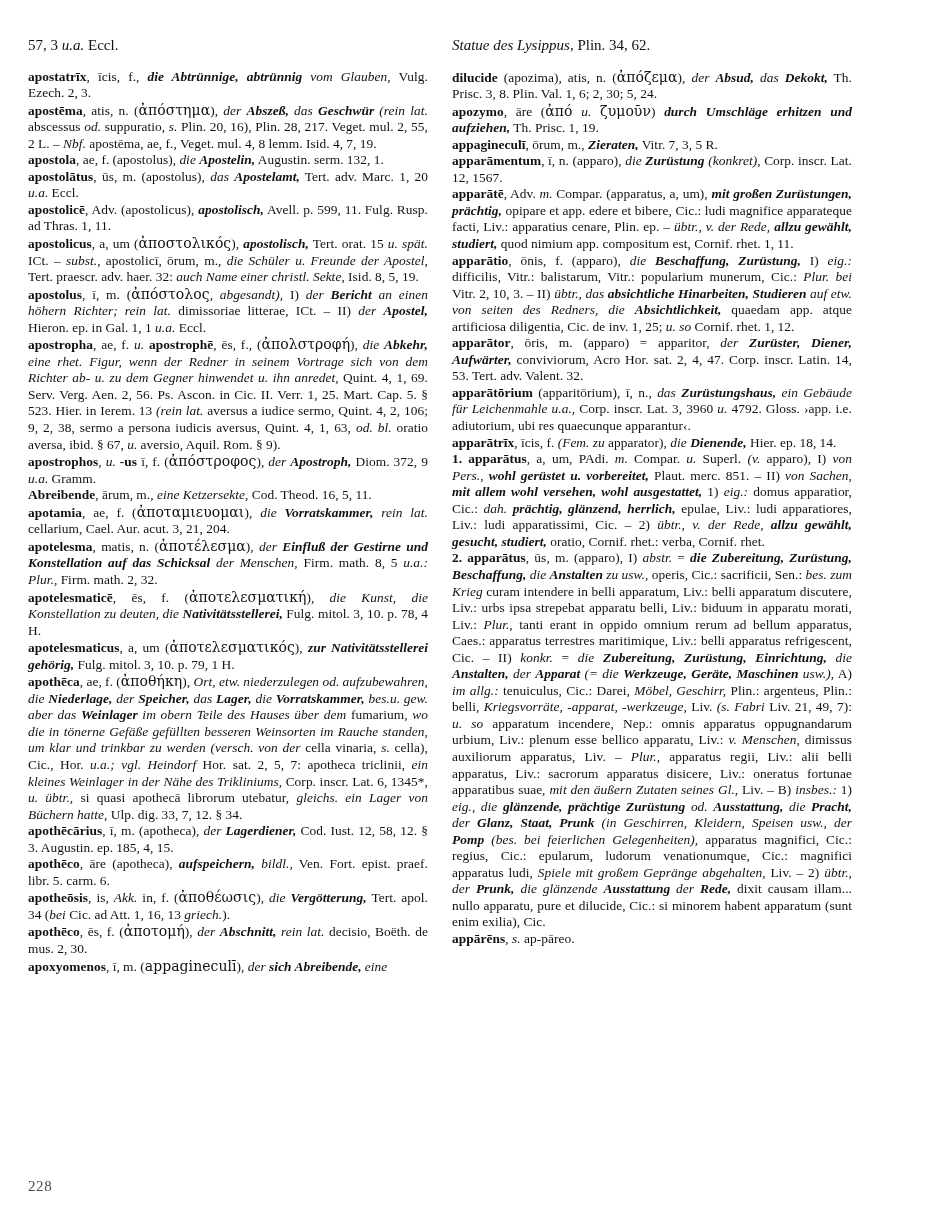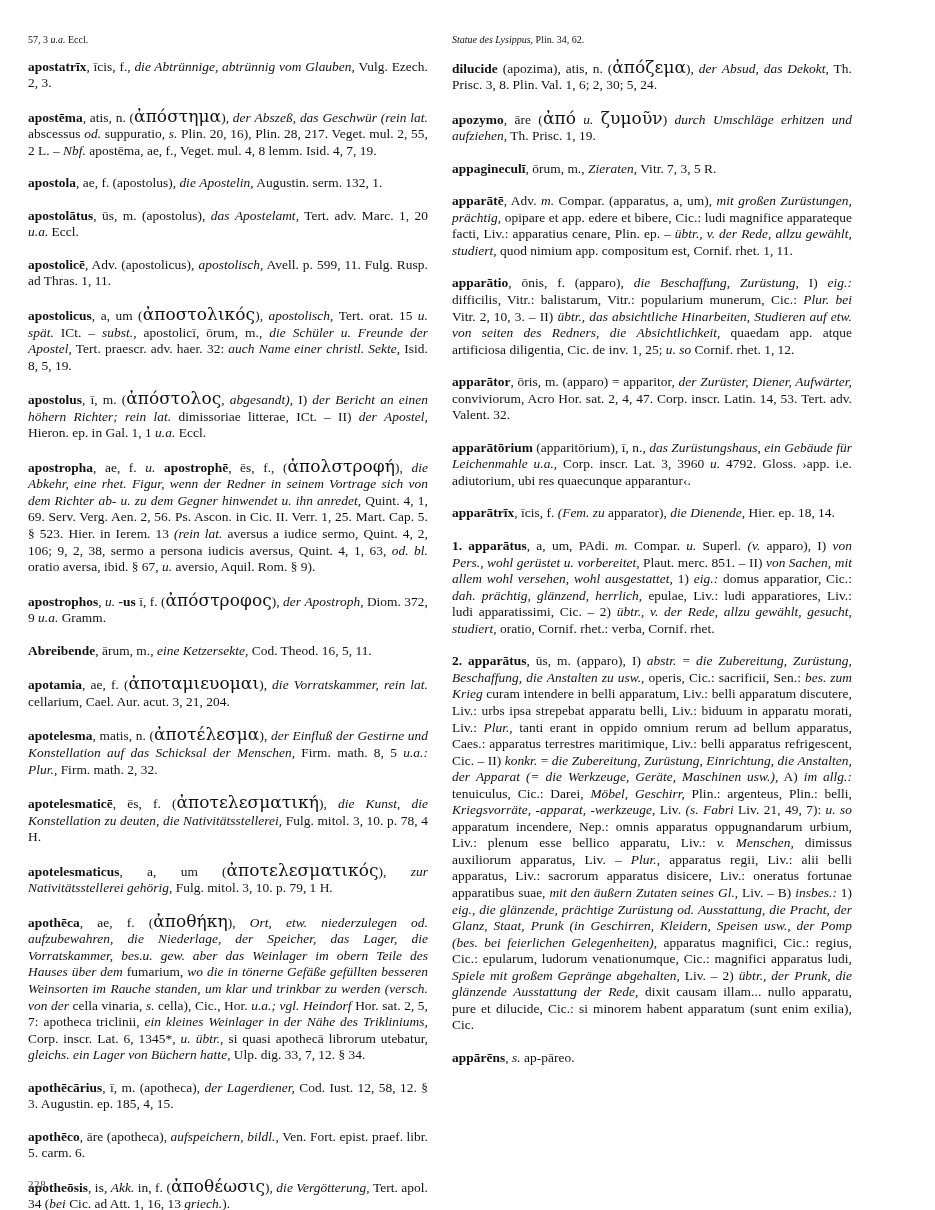--- a/index.html
+++ b/index.html
@@ -41,48 +41,48 @@
     text-align: justify;
     text-justify: inter-word;
     margin: 0 0 0 0;
     padding: 0;
     word-spacing: -0.1px;
     letter-spacing: 0.05px;
     -webkit-hyphens: none;
     hyphens: none;
   }
   
-  .entry + .entry { margin-top: 16px; }
+  .entry + .entry { margin-top: 0; }
 
   b, .hw {
     font-weight: bold;
   }
   i, .it {
     font-style: italic;
   }
   .bi {
-    font-weight: normal;
+    font-weight: bold;
     font-style: italic;
   }
   .gk {
     font-family: "DejaVu Serif", serif;
     font-style: normal;
-    font-size: 17px;
+    font-size: 14px;
   }
   .pageno {
     position: absolute;
     left: 28px;
     top: 1178px;
-    font-size: 11px;
+    font-size: 15px;
     color: #4b4b4b;
     font-family: "Liberation Serif", serif;
     letter-spacing: 0.6px;
   }
   .frag {
-    font-size: 10px;
+    font-size: 15px;
     line-height: 16.55px;
     text-align: justify;
   }
 </style>
 </head>
 <body>
 
 <div class="page">
 
   <div class="columns">
@@ -112,20 +112,21 @@
           <p class="entry"><b>apoxyomenos</b>, ī, m. (<span class="gk">appagineculī</span>), <i>der</i> <span class="bi">sich Abreibende,</span> <i>eine</i></p>
         </div>
     </div>
 
     <div class="col">
       <p class="frag"><i>Statue des Lysippus,</i> Plin. 34, 62.</p>
       <div>
           <p class="entry"><b>dilucide</b> (apozima), atis, n. (<span class="gk">ἀπόζεμα</span>), <i>der</i> <span class="bi">Absud,</span> <i>das</i> <span class="bi">Dekokt,</span> Th. Prisc. 3, 8. Plin. Val. 1, 6; 2, 30; 5, 24.</p>
           <p class="entry"><b>apozymo</b>, āre (<span class="gk">ἀπό</span> <i>u.</i> <span class="gk">ζυμοῦν</span>) <span class="bi">durch Umschläge erhitzen und aufziehen,</span> Th. Prisc. 1, 19.</p>
           <p class="entry"><b>appagineculī</b>, ōrum, m., <span class="bi">Zieraten,</span> Vitr. 7, 3, 5 R.</p>
+          <p class="entry"><b>apparāmentum</b>, ī, n. (apparo), <i>die</i> <span class="bi">Zurüstung</span> <i>(konkret),</i> Corp. inscr. Lat. 12, 1567.</p>
           <p class="entry"><b>apparātē</b>, Adv. <i>m.</i> Compar. (apparatus, a, um), <span class="bi">mit großen Zurüstungen, prächtig,</span> opipare et app. edere et bibere, Cic.: ludi magnifice apparateque facti, Liv.: apparatius cenare, Plin. ep. – <i>übtr., v. der Rede,</i> <span class="bi">allzu gewählt, studiert,</span> quod nimium app. compositum est, Cornif. rhet. 1, 11.</p>
           <p class="entry"><b>apparātio</b>, ōnis, f. (apparo), <i>die</i> <span class="bi">Beschaffung, Zurüstung,</span> I) <i>eig.:</i> difficilis, Vitr.: balistarum, Vitr.: popularium munerum, Cic.: <i>Plur. bei</i> Vitr. 2, 10, 3. – II) <i>übtr., das</i> <span class="bi">absichtliche Hinarbeiten, Studieren</span> <i>auf etw. von seiten des Redners, die</i> <span class="bi">Absichtlichkeit,</span> quaedam app. atque artificiosa diligentia, Cic. de inv. 1, 25; <i>u. so</i> Cornif. rhet. 1, 12.</p>
           <p class="entry"><b>apparātor</b>, ōris, m. (apparo) = apparitor, <i>der</i> <span class="bi">Zurüster, Diener, Aufwärter,</span> conviviorum, Acro Hor. sat. 2, 4, 47. Corp. inscr. Latin. 14, 53. Tert. adv. Valent. 32.</p>
           <p class="entry"><b>apparātōrium</b> (apparitōrium), ī, n., <i>das</i> <span class="bi">Zurüstungshaus,</span> <i>ein Gebäude für Leichenmahle u.a.,</i> Corp. inscr. Lat. 3, 3960 <i>u.</i> 4792. Gloss. ›app. i.e. adiutorium, ubi res quaecunque apparantur‹.</p>
           <p class="entry"><b>apparātrīx</b>, īcis, f. <i>(Fem. zu</i> apparator), <i>die</i> <span class="bi">Dienende,</span> Hier. ep. 18, 14.</p>
           <p class="entry"><b>1. apparātus</b>, a, um, PAdi. <i>m.</i> Compar. <i>u.</i> Superl. <i>(v.</i> apparo), I) <i>von Pers.,</i> <span class="bi">wohl gerüstet u. vorbereitet,</span> Plaut. merc. 851. – II) <i>von Sachen,</i> <span class="bi">mit allem wohl versehen, wohl ausgestattet,</span> 1) <i>eig.:</i> domus apparatior, Cic.: <i>dah.</i> <span class="bi">prächtig, glänzend, herrlich,</span> epulae, Liv.: ludi apparatiores, Liv.: ludi apparatissimi, Cic. – 2) <i>übtr., v. der Rede,</i> <span class="bi">allzu gewählt, gesucht, studiert,</span> oratio, Cornif. rhet.: verba, Cornif. rhet.</p>
           <p class="entry"><b>2. apparātus</b>, ūs, m. (apparo), I) <i>abstr.</i> = <span class="bi">die Zubereitung, Zurüstung, Beschaffung,</span> <i>die</i> <span class="bi">Anstalten</span> <i>zu usw.,</i> operis, Cic.: sacrificii, Sen.: <i>bes. zum Krieg</i> curam intendere in belli apparatum, Liv.: belli apparatum discutere, Liv.: urbs ipsa strepebat apparatu belli, Liv.: biduum in apparatu morati, Liv.: <i>Plur.,</i> tanti erant in oppido omnium rerum ad bellum apparatus, Caes.: apparatus terrestres maritimique, Liv.: belli apparatus refrigescent, Cic. – II) <i>konkr.</i> = <i>die</i> <span class="bi">Zubereitung, Zurüstung, Einrichtung,</span> <i>die</i> <span class="bi">Anstalten,</span> <i>der</i> <span class="bi">Apparat</span> <i>(= die</i> <span class="bi">Werkzeuge, Geräte, Maschinen</span> <i>usw.),</i> A) <i>im allg.:</i> tenuiculus, Cic.: Darei, <i>Möbel, Geschirr,</i> Plin.: argenteus, Plin.: belli, <i>Kriegsvorräte, -apparat, -werkzeuge,</i> Liv. <i>(s. Fabri</i> Liv. 21, 49, 7): <i>u. so</i> apparatum incendere, Nep.: omnis apparatus oppugnandarum urbium, Liv.: plenum esse bellico apparatu, Liv.: <i>v. Menschen,</i> dimissus auxiliorum apparatus, Liv. – <i>Plur.,</i> apparatus regii, Liv.: alii belli apparatus, Liv.: sacrorum apparatus disicere, Liv.: oneratus fortunae apparatibus suae, <i>mit den äußern Zutaten seines Gl.,</i> Liv. – B) <i>insbes.:</i> 1) <i>eig., die</i> <span class="bi">glänzende, prächtige Zurüstung</span> <i>od.</i> <span class="bi">Ausstattung,</span> <i>die</i> <span class="bi">Pracht,</span> <i>der</i> <span class="bi">Glanz, Staat, Prunk</span> <i>(in Geschirren, Kleidern, Speisen usw., der</i> <span class="bi">Pomp</span> <i>(bes. bei feierlichen Gelegenheiten),</i> apparatus magnifici, Cic.: regius, Cic.: epularum, ludorum venationumque, Cic.: magnifici apparatus ludi, <i>Spiele mit großem Gepränge abgehalten,</i> Liv. – 2) <i>übtr., der</i> <span class="bi">Prunk,</span> <i>die glänzende</i> <span class="bi">Ausstattung</span> <i>der</i> <span class="bi">Rede,</span> dixit causam illam... nullo apparatu, pure et dilucide, Cic.: si minorem habent apparatum (sunt enim exilia), Cic.</p>
           <p class="entry"><b>appārēns</b>, <i>s.</i> ap-pāreo.</p>
         </div>
     </div>

